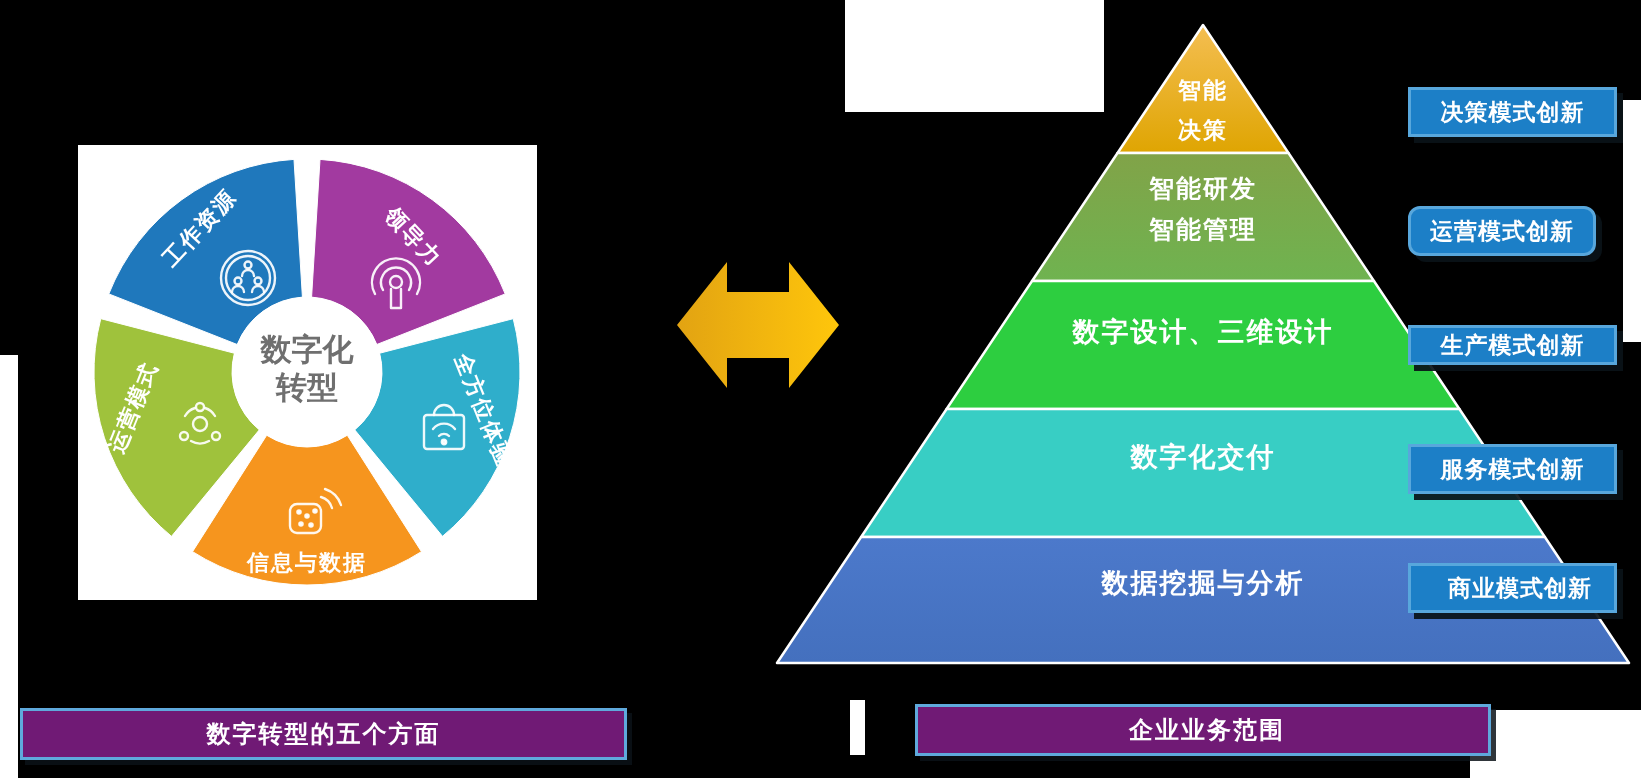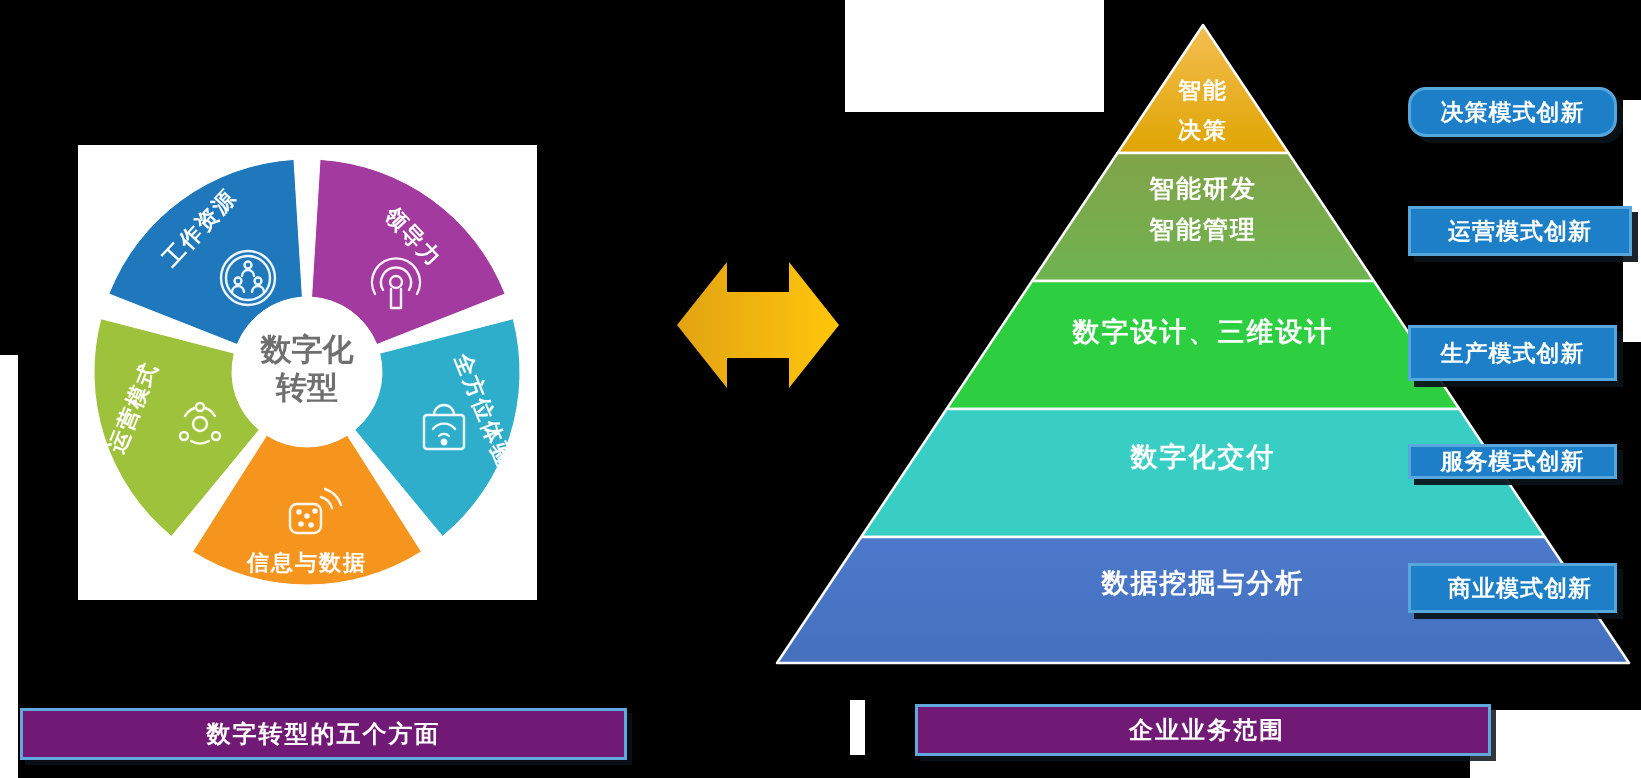--- a/index.html
+++ b/index.html
@@ -125,30 +125,30 @@
       <text x="1203" y="238" text-anchor="middle" font-size="25" font-weight="bold" fill="#FFFFFF" letter-spacing="2">智能管理</text>
       <polygon points="1032.065830721003,281 1373.934169278997,281 1459.4012539184953,409 946.5987460815047,409" fill="#2DCE40" stroke="#FFFFFF" stroke-width="2.5" stroke-linejoin="round"></polygon>
       <text x="1203" y="341" text-anchor="middle" font-size="27" font-weight="bold" fill="#FFFFFF" letter-spacing="2">数字设计、三维设计</text>
       <polygon points="946.5987460815047,409 1459.4012539184953,409 1544.8683385579939,537 861.1316614420062,537" fill="#38CEC4" stroke="#FFFFFF" stroke-width="2.5" stroke-linejoin="round"></polygon>
       <text x="1203" y="466" text-anchor="middle" font-size="27" font-weight="bold" fill="#FFFFFF" letter-spacing="2">数字化交付</text>
       <polygon points="861.1316614420062,537 1544.8683385579939,537 1629,663 777,663" fill="url(#gradL4)" stroke="#FFFFFF" stroke-width="2.5" stroke-linejoin="round"></polygon>
       <text x="1203" y="592" text-anchor="middle" font-size="27" font-weight="bold" fill="#FFFFFF" letter-spacing="2">数据挖掘与分析</text>
     </svg>
 
   <div id="side-labels">
-      <div class="side-box" style="left: 1408px; top: 87px; width: 209px; height: 50px; border-radius: 18px;">
+      <div class="side-box" style="left: 1408px; top: 87px; width: 209px; height: 50px;">
         <span>决策模式创新</span>
       </div>
-      <div class="side-box" style="left: 1408px; top: 206px; width: 224px; height: 50px;">
+      <div class="side-box" style="left: 1408px; top: 206px; width: 188px; height: 50px; border-radius: 12px;">
         <span>运营模式创新</span>
       </div>
-      <div class="side-box" style="left: 1408px; top: 325px; width: 209px; height: 56px;">
+      <div class="side-box" style="left: 1408px; top: 325px; width: 209px; height: 40px;">
         <span>生产模式创新</span>
       </div>
-      <div class="side-box" style="left: 1408px; top: 444px; width: 209px; height: 35px;">
+      <div class="side-box" style="left: 1408px; top: 444px; width: 209px; height: 50px;">
         <span>服务模式创新</span>
       </div>
       <div class="side-box" style="left: 1408px; top: 563px; width: 209px; height: 50px; padding-left: 15px;">
         <span>商业模式创新</span>
       </div>
     </div>
 
   <div class="footer-bar" id="bar-left" style="left: 20px; top: 708px; width: 607px; height: 52px;">
     <span>数字转型的五个方面</span>
   </div>

